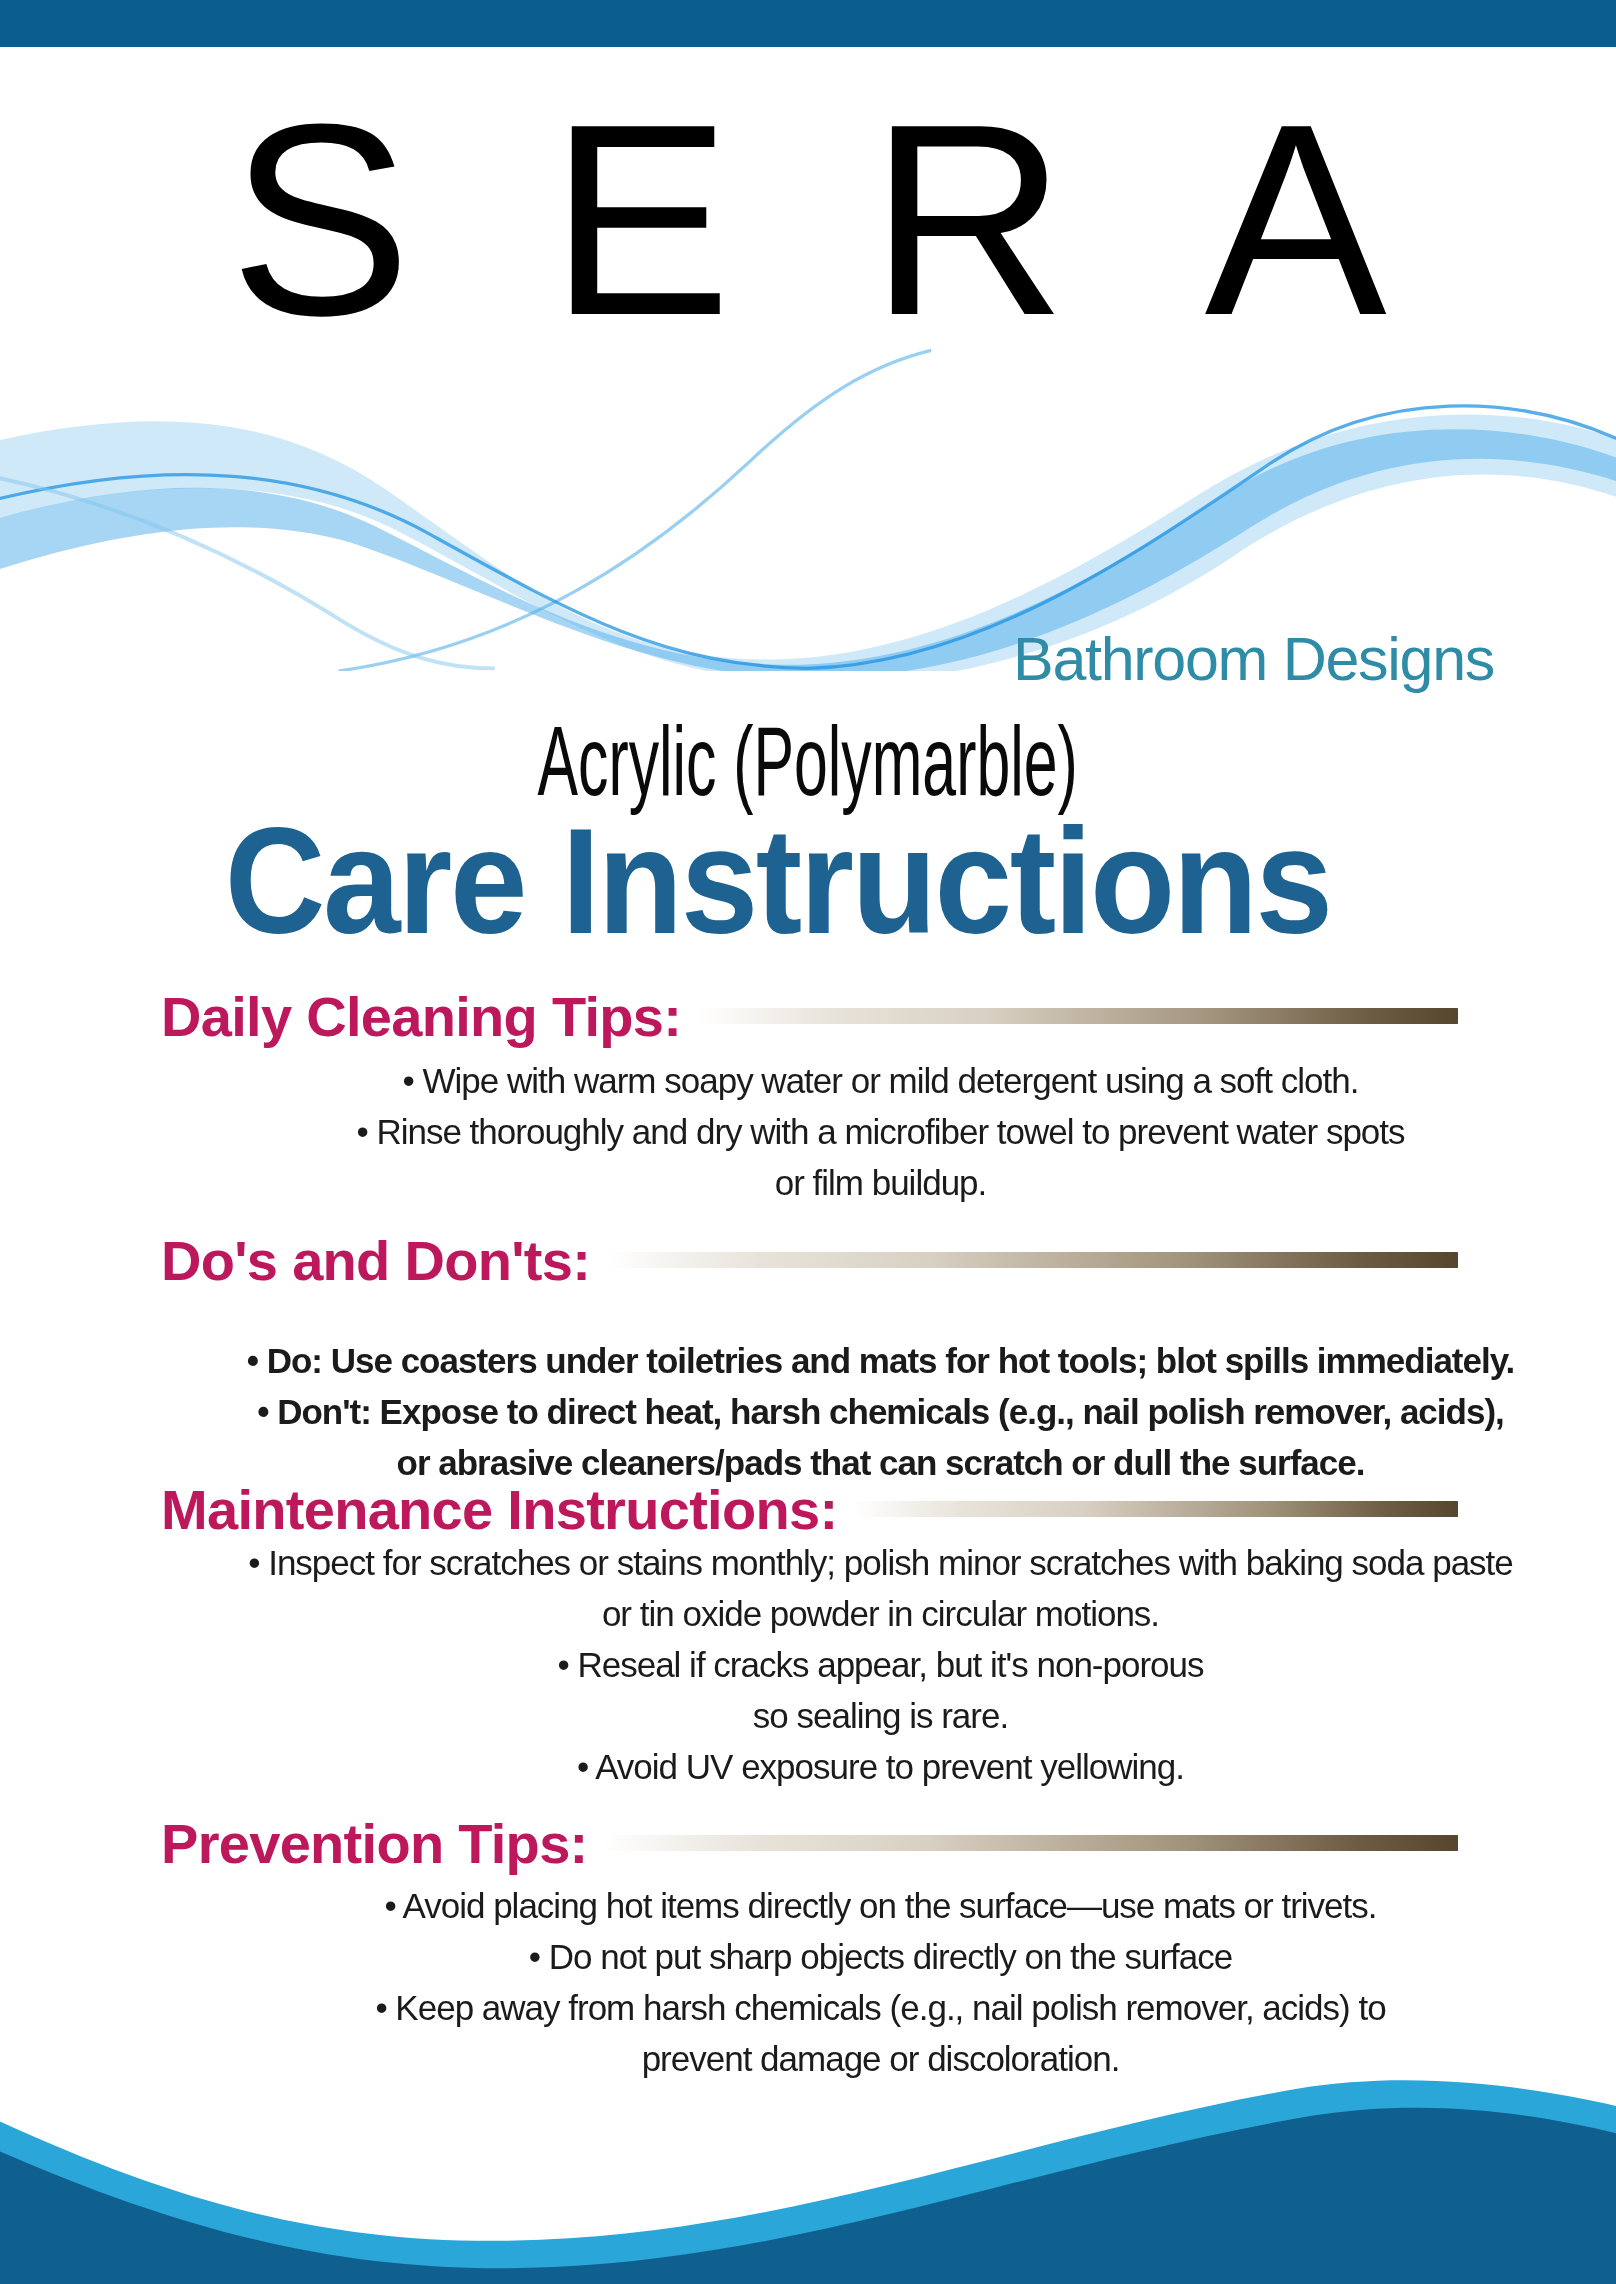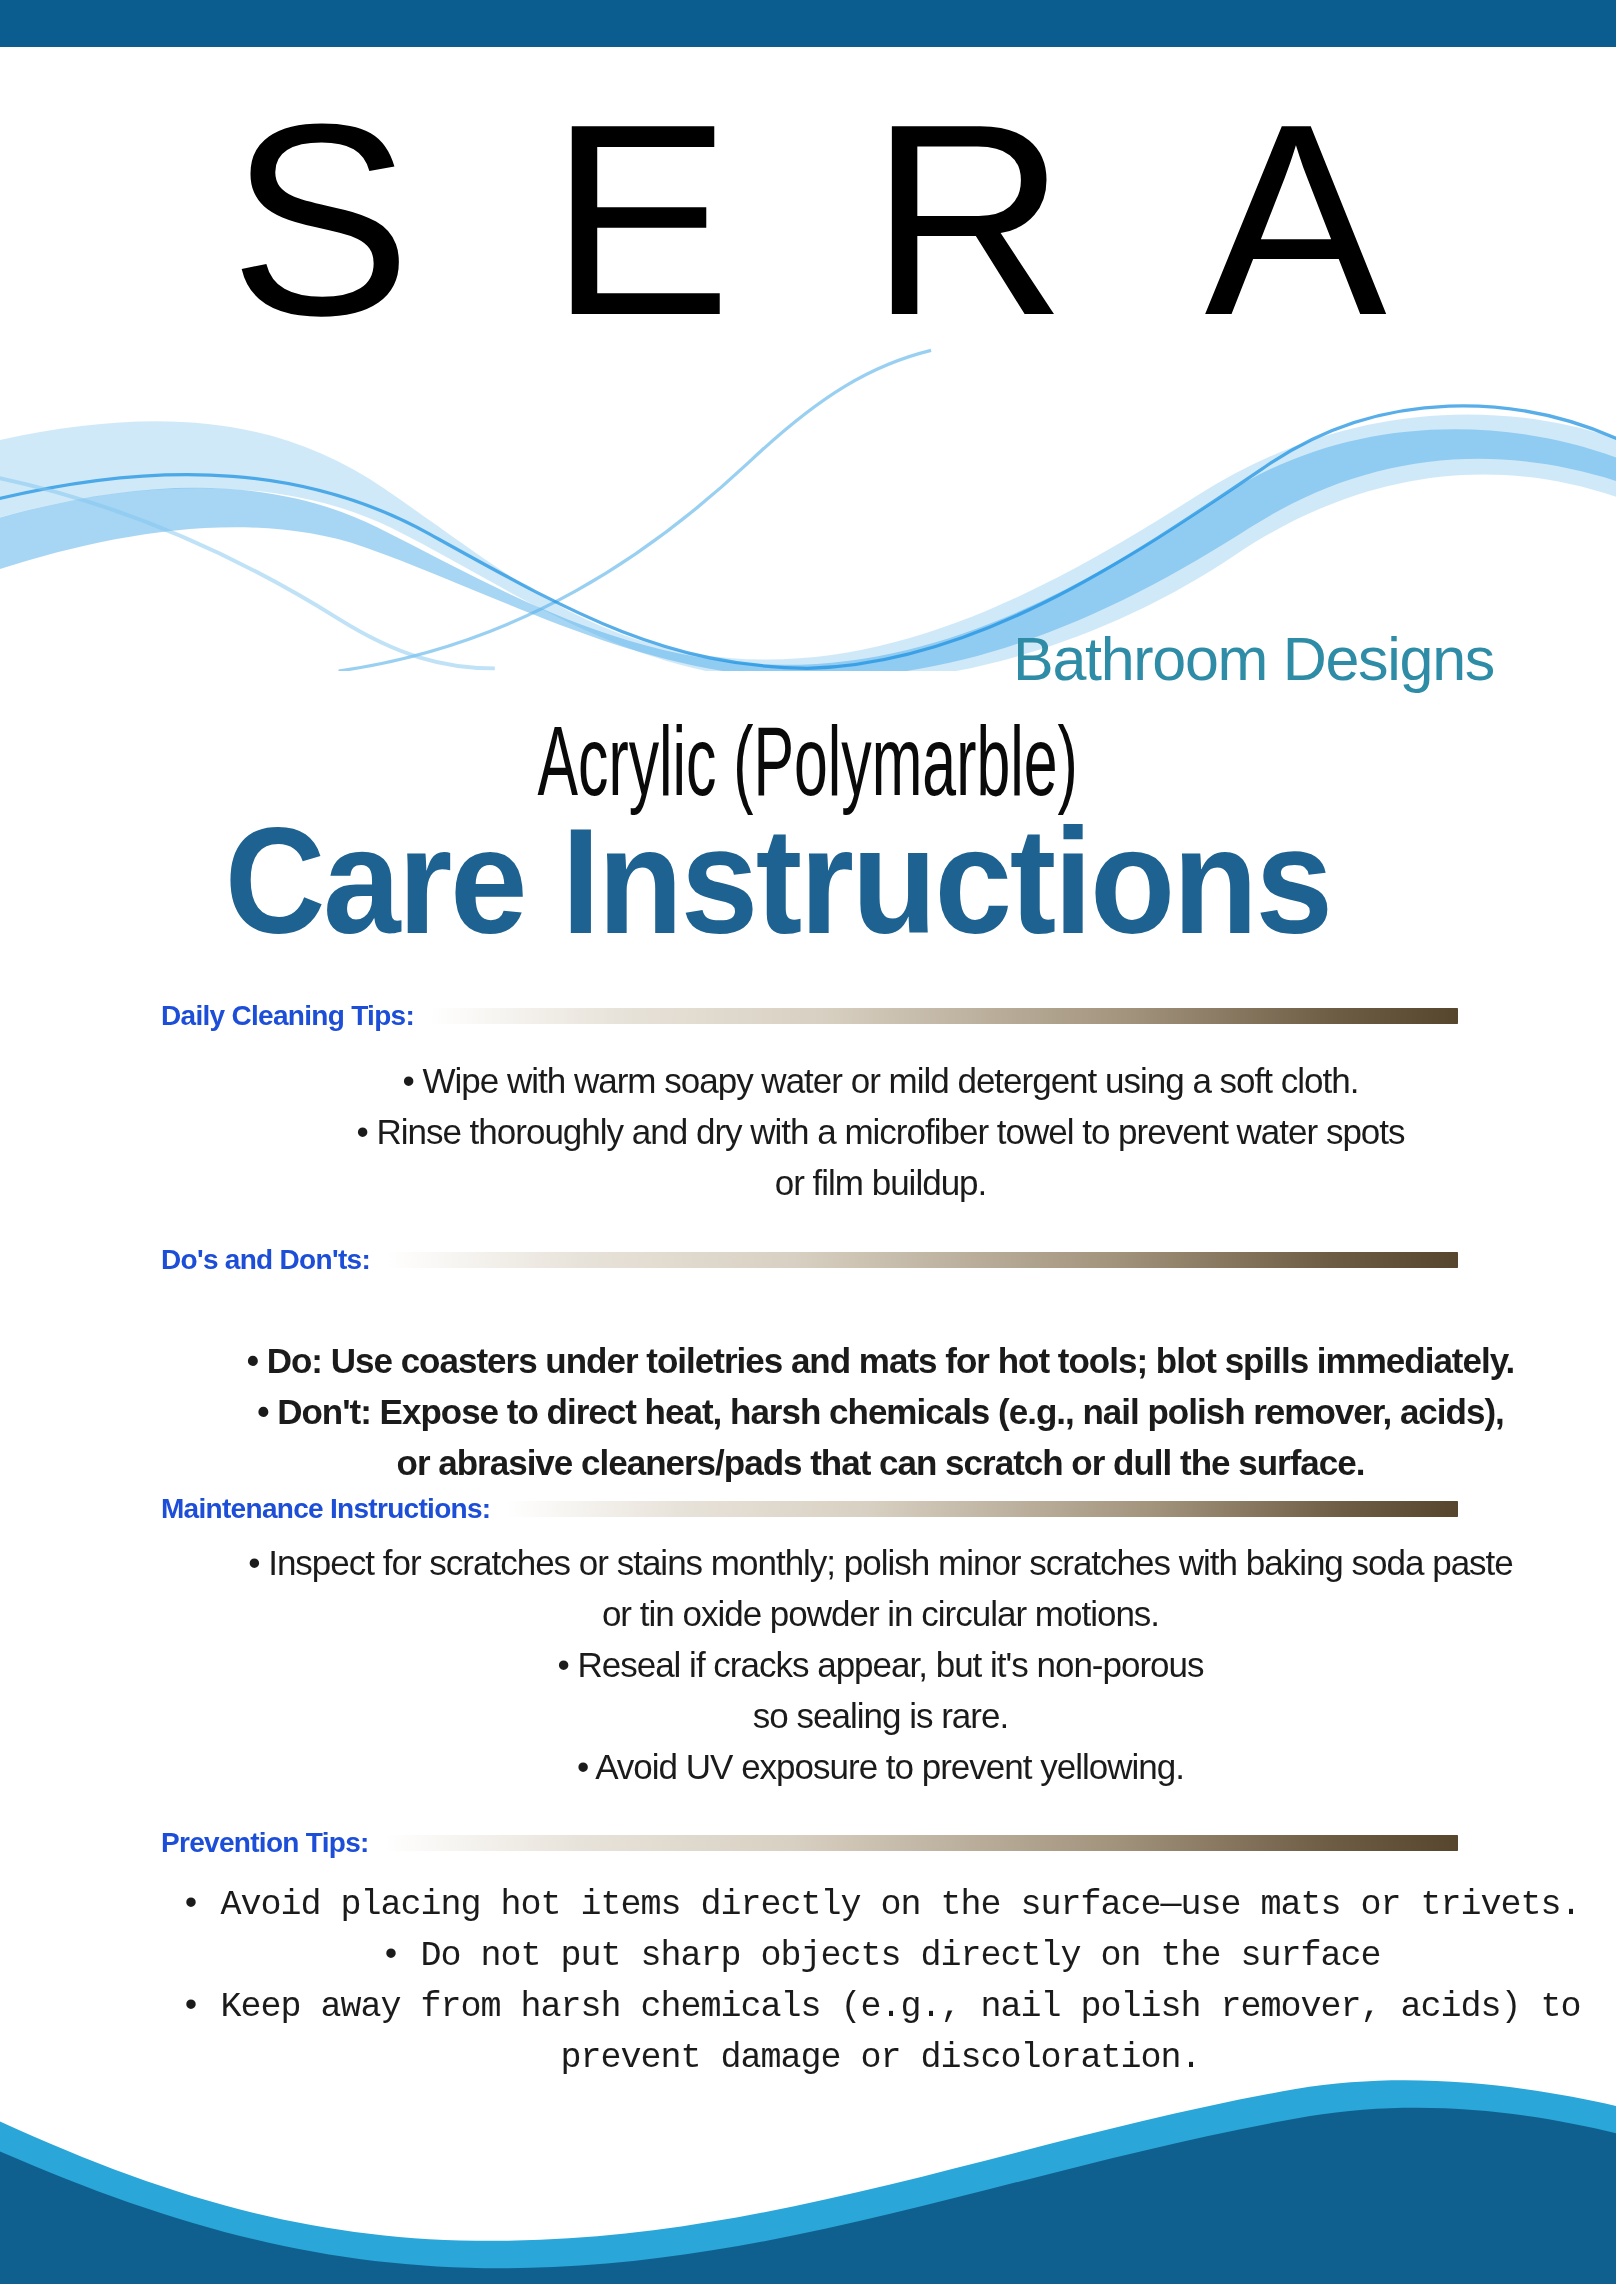--- a/index.html
+++ b/index.html
@@ -48,21 +48,21 @@
     font-size:150px;font-weight:700;color:#1d6290;line-height:1.0;
     letter-spacing:-2.6px;
   }
   .title .squeeze{display:inline-block;transform:scaleX(0.93);transform-origin:center;white-space:nowrap;}
   
   .sec-head{
     position:absolute;left:161px;right:158px;height:56px;
     display:flex;align-items:center;
   }
   .sec-head .txt{
-    font-size:28px;font-weight:700;color:#1d4ed8;white-space:nowrap;
+    font-size:56px;font-weight:700;color:#be185d;white-space:nowrap;
     letter-spacing:-0.7px;
   }
   .sec-head .rule{
     flex:1;height:16.3px;margin-left:15.6px;border-radius:0.7px;
     background:linear-gradient(to right,
       rgba(214,204,187,0) 0%,
       #e8e3da 18%,
       #d8d0c2 38%,
       #a2937c 68%,
       #6e5d45 88%,
@@ -71,21 +71,21 @@
   
   .lines{
     position:absolute;left:161px;width:1439px;
     font-size:35px;letter-spacing:-1px;line-height:51px;color:#1b1b1b;
     font-weight:400;
   }
   .lines .ln{white-space:nowrap;text-align:center;}
   #s1h{top:988px;} #s1b{top:1055px;}
   #s2h{top:1232px;} #s2b{top:1335px;font-weight:bold;}
   #s3h{top:1481px;justify-content:space-between;} #s3b{top:1537px;}
-  #s4h{top:1815px;} #s4b{top:1880px;font-family:Liberation Mono, monospace;}
+  #s4h{top:1815px;} #s4b{top:1880px;}
   
   .wave-bottom{
     position:absolute;left:0;top:2024px;width:1616px;height:260px;
   }
 </style>
 </head>
 <body>
 
 <div class="page">
 

